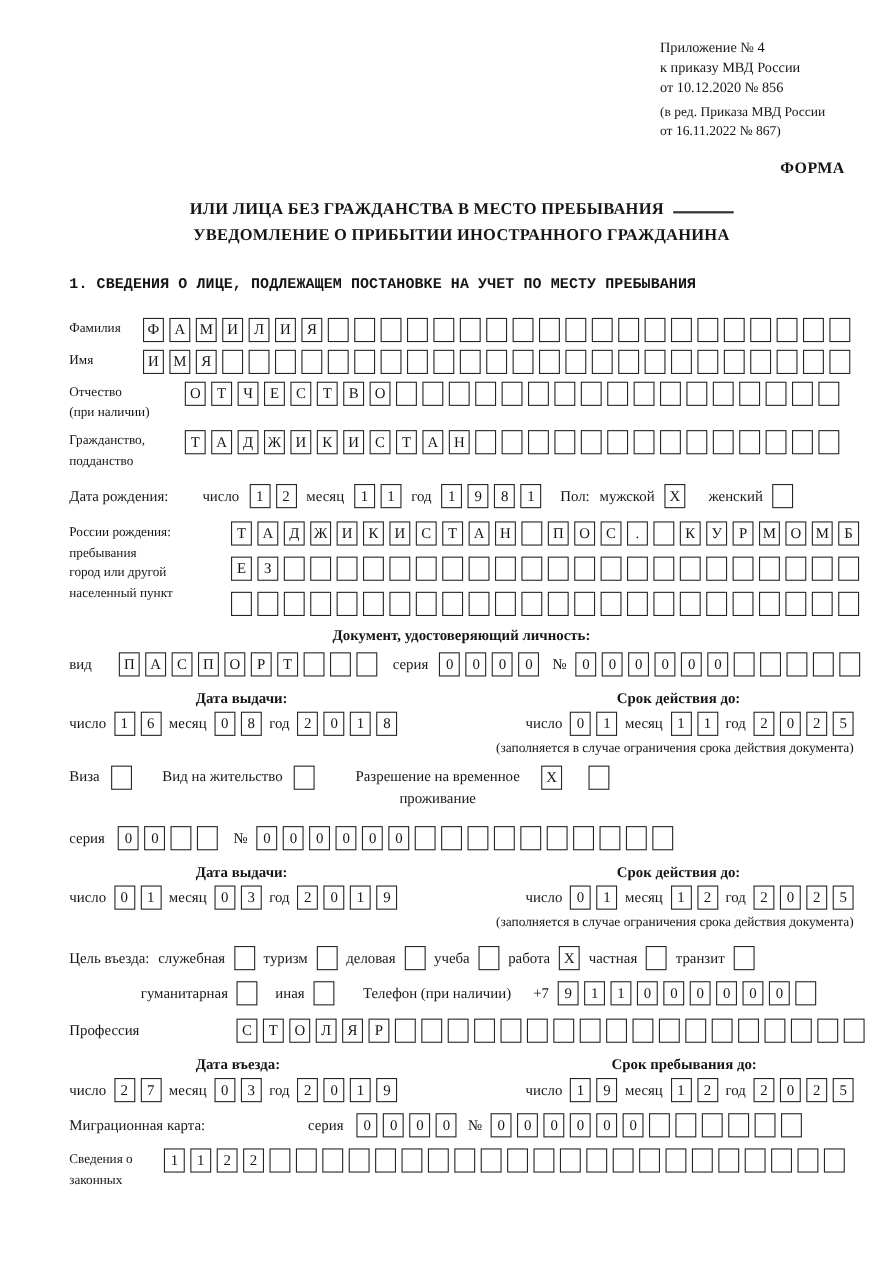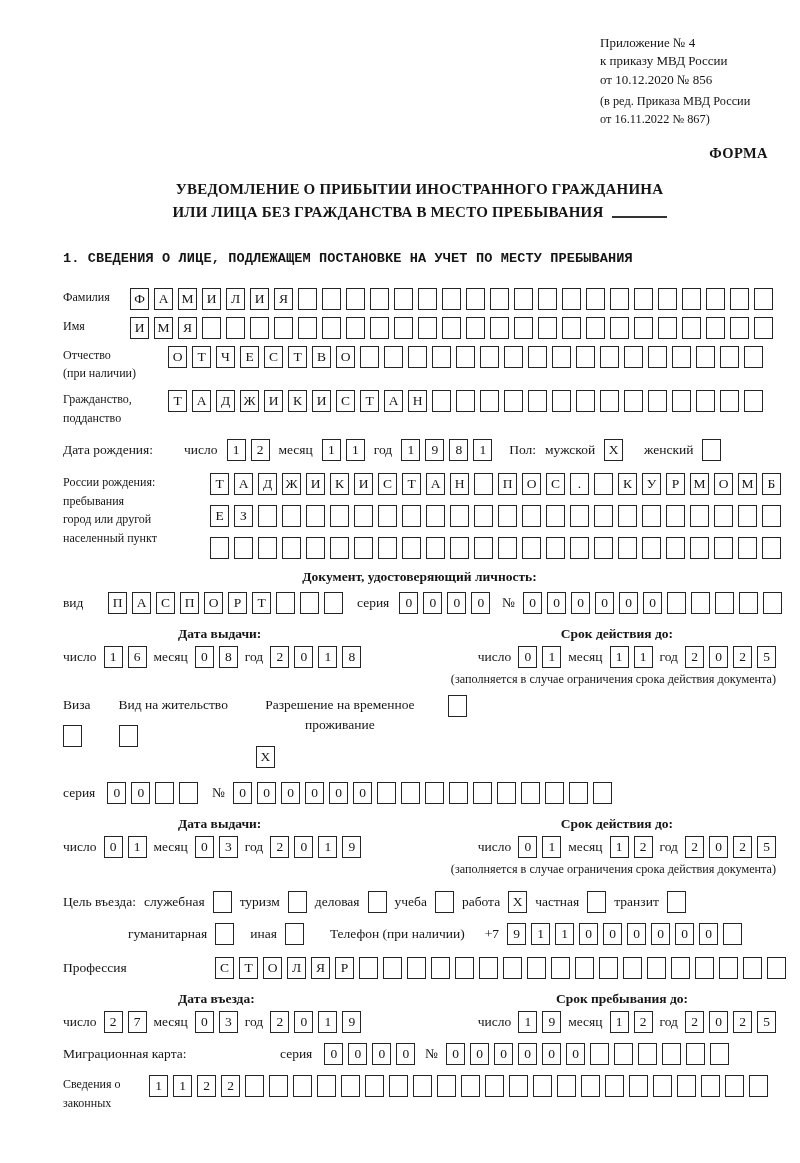--- a/index.html
+++ b/index.html
@@ -25,21 +25,21 @@
   .center-head{text-align:center;font-weight:bold;font-size:13.5px;margin-top:10px;}
   .dates-head{display:flex;font-size:13.5px;margin-top:12px;font-weight:bold;}
   .dh-left{margin-left:115px;}
   .dh-right{margin-left:auto;margin-right:103px;}
   .dh-right2{margin-left:auto;margin-right:88px;}
   .dates-row{display:flex;margin-top:4px;}
   .dgroup{display:flex;gap:7px;align-items:flex-start;}
   .dright{margin-left:auto;}
   .note-right{text-align:right;font-size:12.2px;margin-top:4px;}
   .intro{font-size:13.5px;line-height:1.9;margin-top:12px;}
-  .opt{display:flex;align-items:flex-start;gap:10px;flex-direction:column;}
+  .opt{display:flex;align-items:flex-start;gap:10px;}
   .olbl{font-size:13.5px;line-height:1.5;}
   .olbl.centered{text-align:center;}
   .options{gap:0;margin-top:8px;}
   .gap28{margin-right:28px;} .gap24{margin-right:24px;}
   .purposes{display:flex;align-items:center;gap:8px;margin-top:14px;flex-wrap:nowrap;}
   .mt10{margin-top:10px;} .mt12{margin-top:12px;} .mt14{margin-top:14px;}
   .ml12{margin-left:12px;} .ml18{margin-left:18px;} .ml8{margin-left:8px;}
 </style>
 </head>
 <body>
@@ -51,22 +51,22 @@
     <div>к приказу МВД России</div>
     <div>от 10.12.2020 № 856</div>
   </div>
   <div class="hdr-amend">
     <div>(в ред. Приказа МВД России</div>
     <div>от 16.11.2022 № 867)</div>
   </div>
   <div class="form-label">ФОРМА</div>
 
   <div class="title">
+    <div><span>ИЛИ ЛИЦА БЕЗ ГРАЖДАНСТВА В МЕСТО ПРЕБЫВАНИЯ</span><span class="blankline"></span></div>
     <div>УВЕДОМЛЕНИЕ О ПРИБЫТИИ ИНОСТРАННОГО ГРАЖДАНИНА</div>
-    <div><span>ИЛИ ЛИЦА БЕЗ ГРАЖДАНСТВА В МЕСТО ПРЕБЫВАНИЯ</span><span class="blankline"></span></div>
   </div>
 
   <div class="sec-head">1. СВЕДЕНИЯ О ЛИЦЕ, ПОДЛЕЖАЩЕМ ПОСТАНОВКЕ НА УЧЕТ ПО МЕСТУ ПРЕБЫВАНИЯ</div>
 
   <div class="frow" style="margin-top:22px">
     <span class="flabel w67">Фамилия</span>
     <span class="cells">
         <span class="cell">Ф</span>
         <span class="cell">А</span>
         <span class="cell">М</span>

